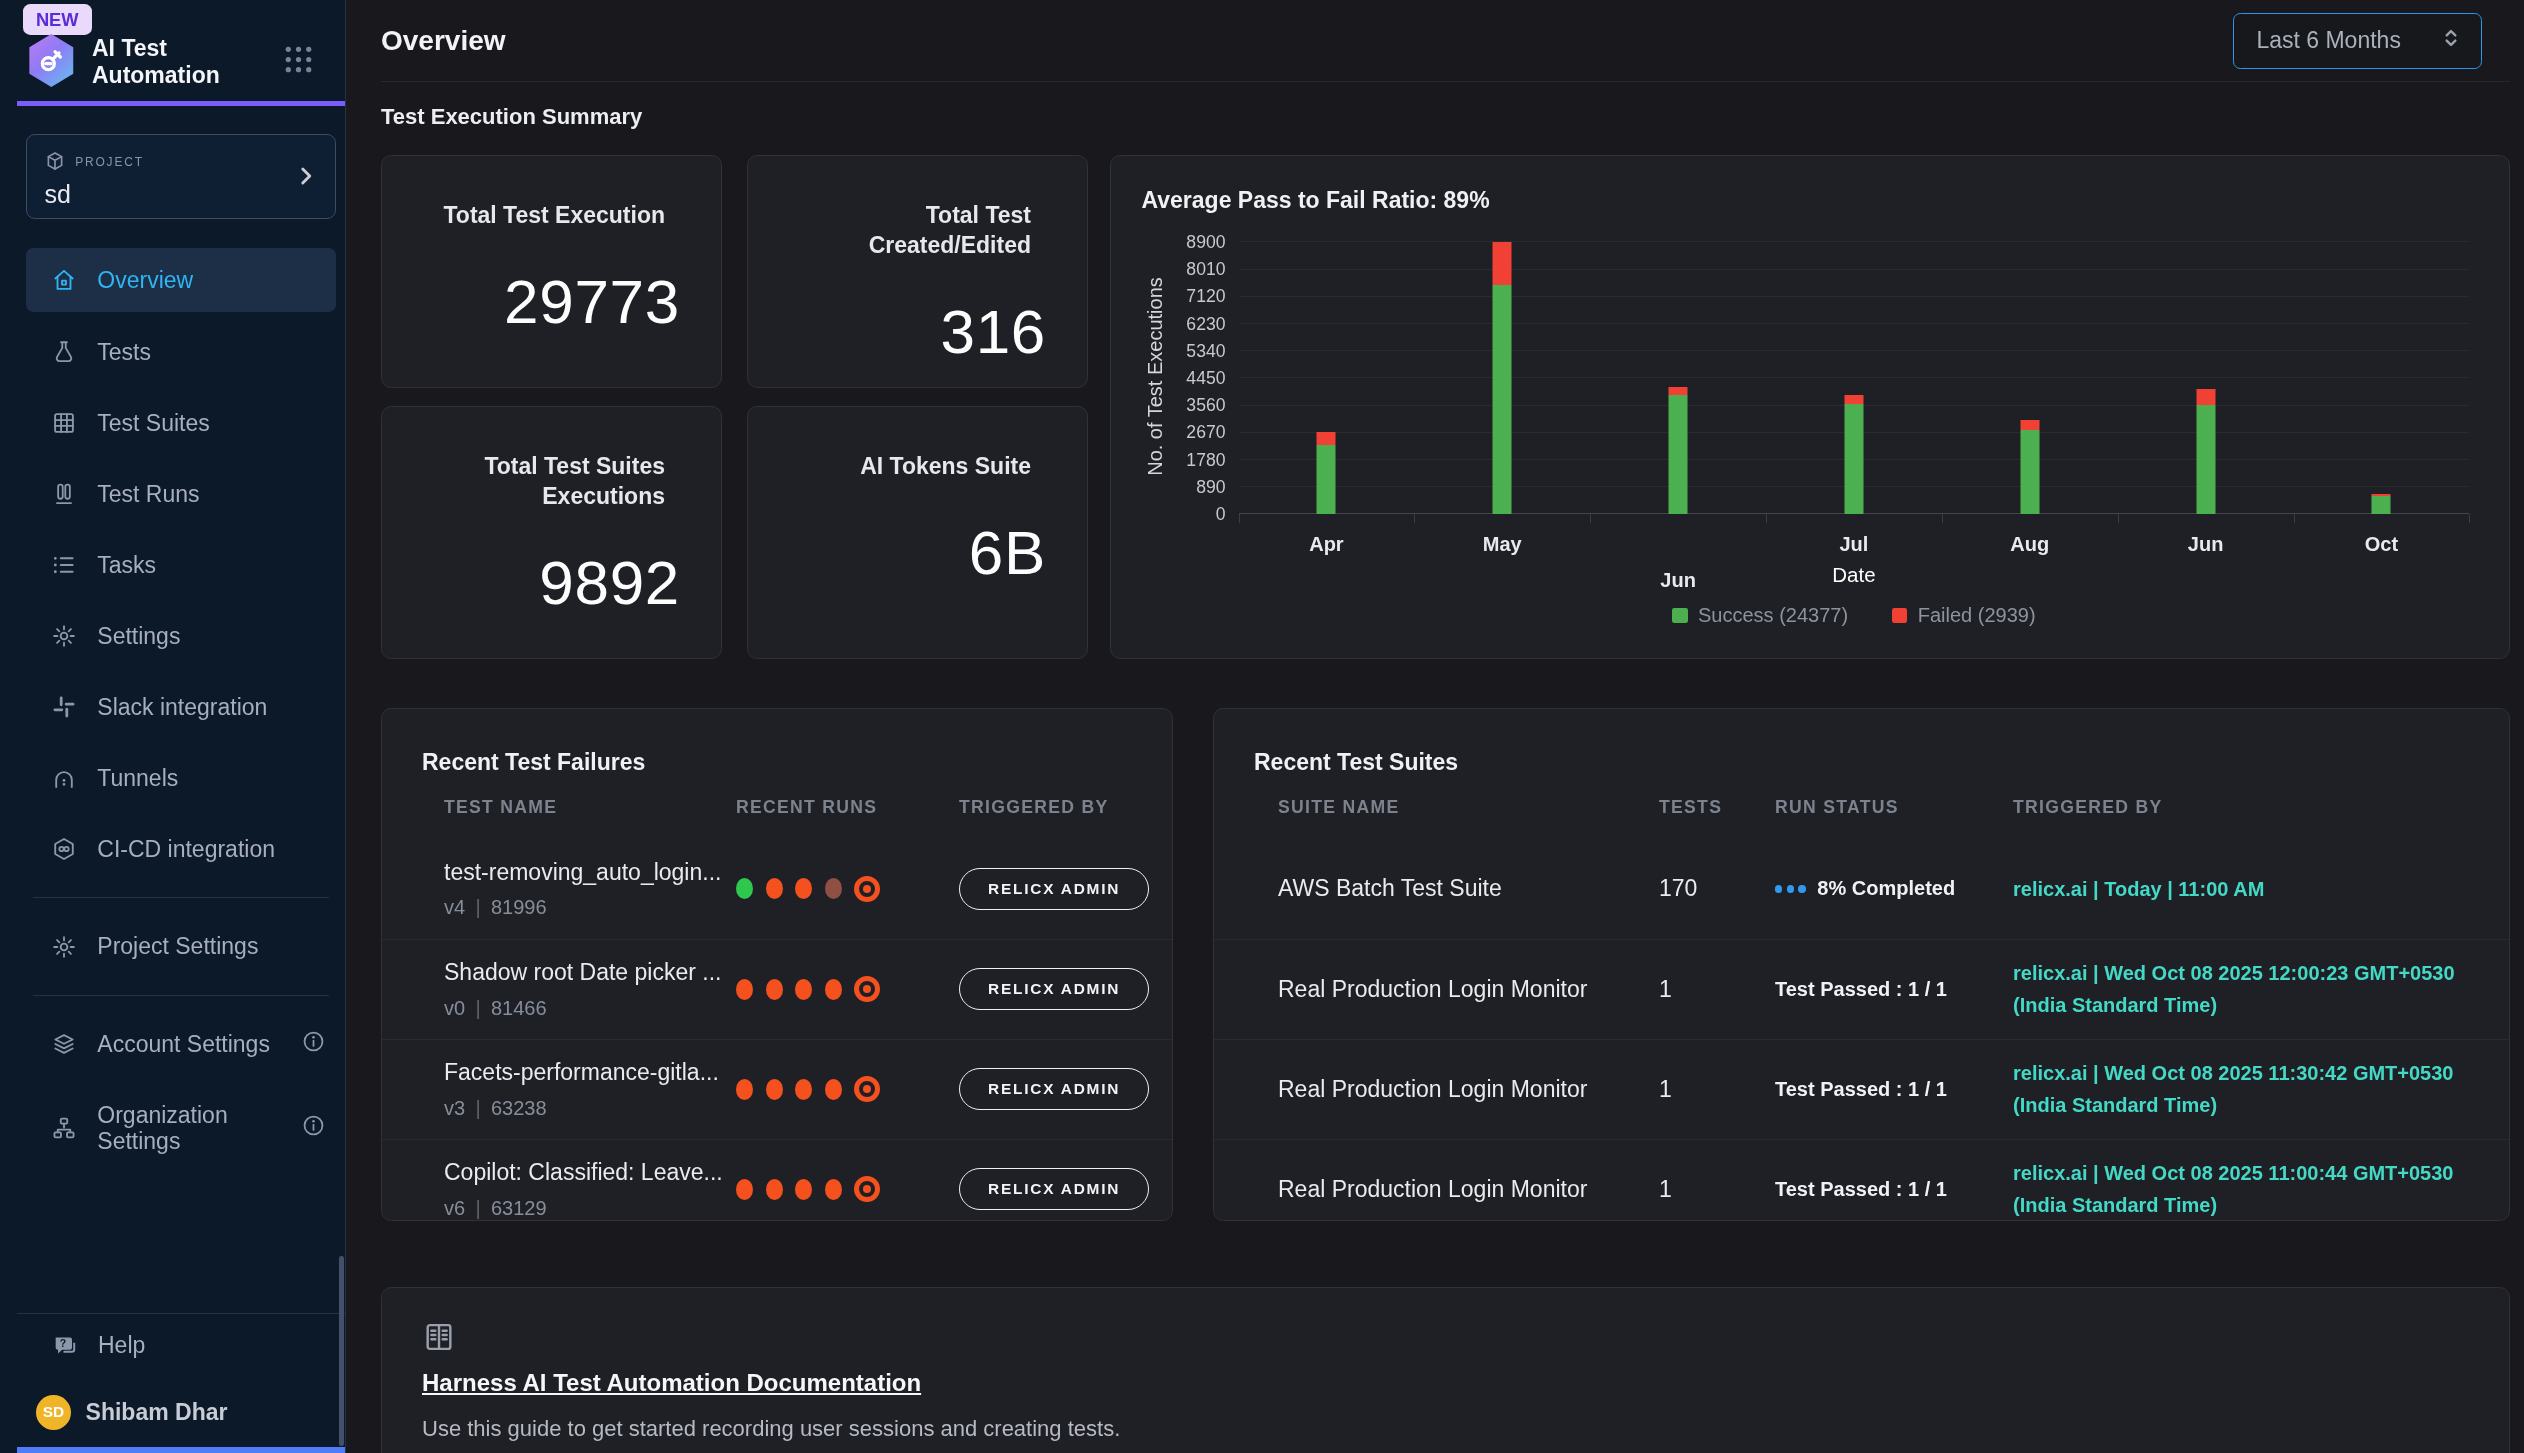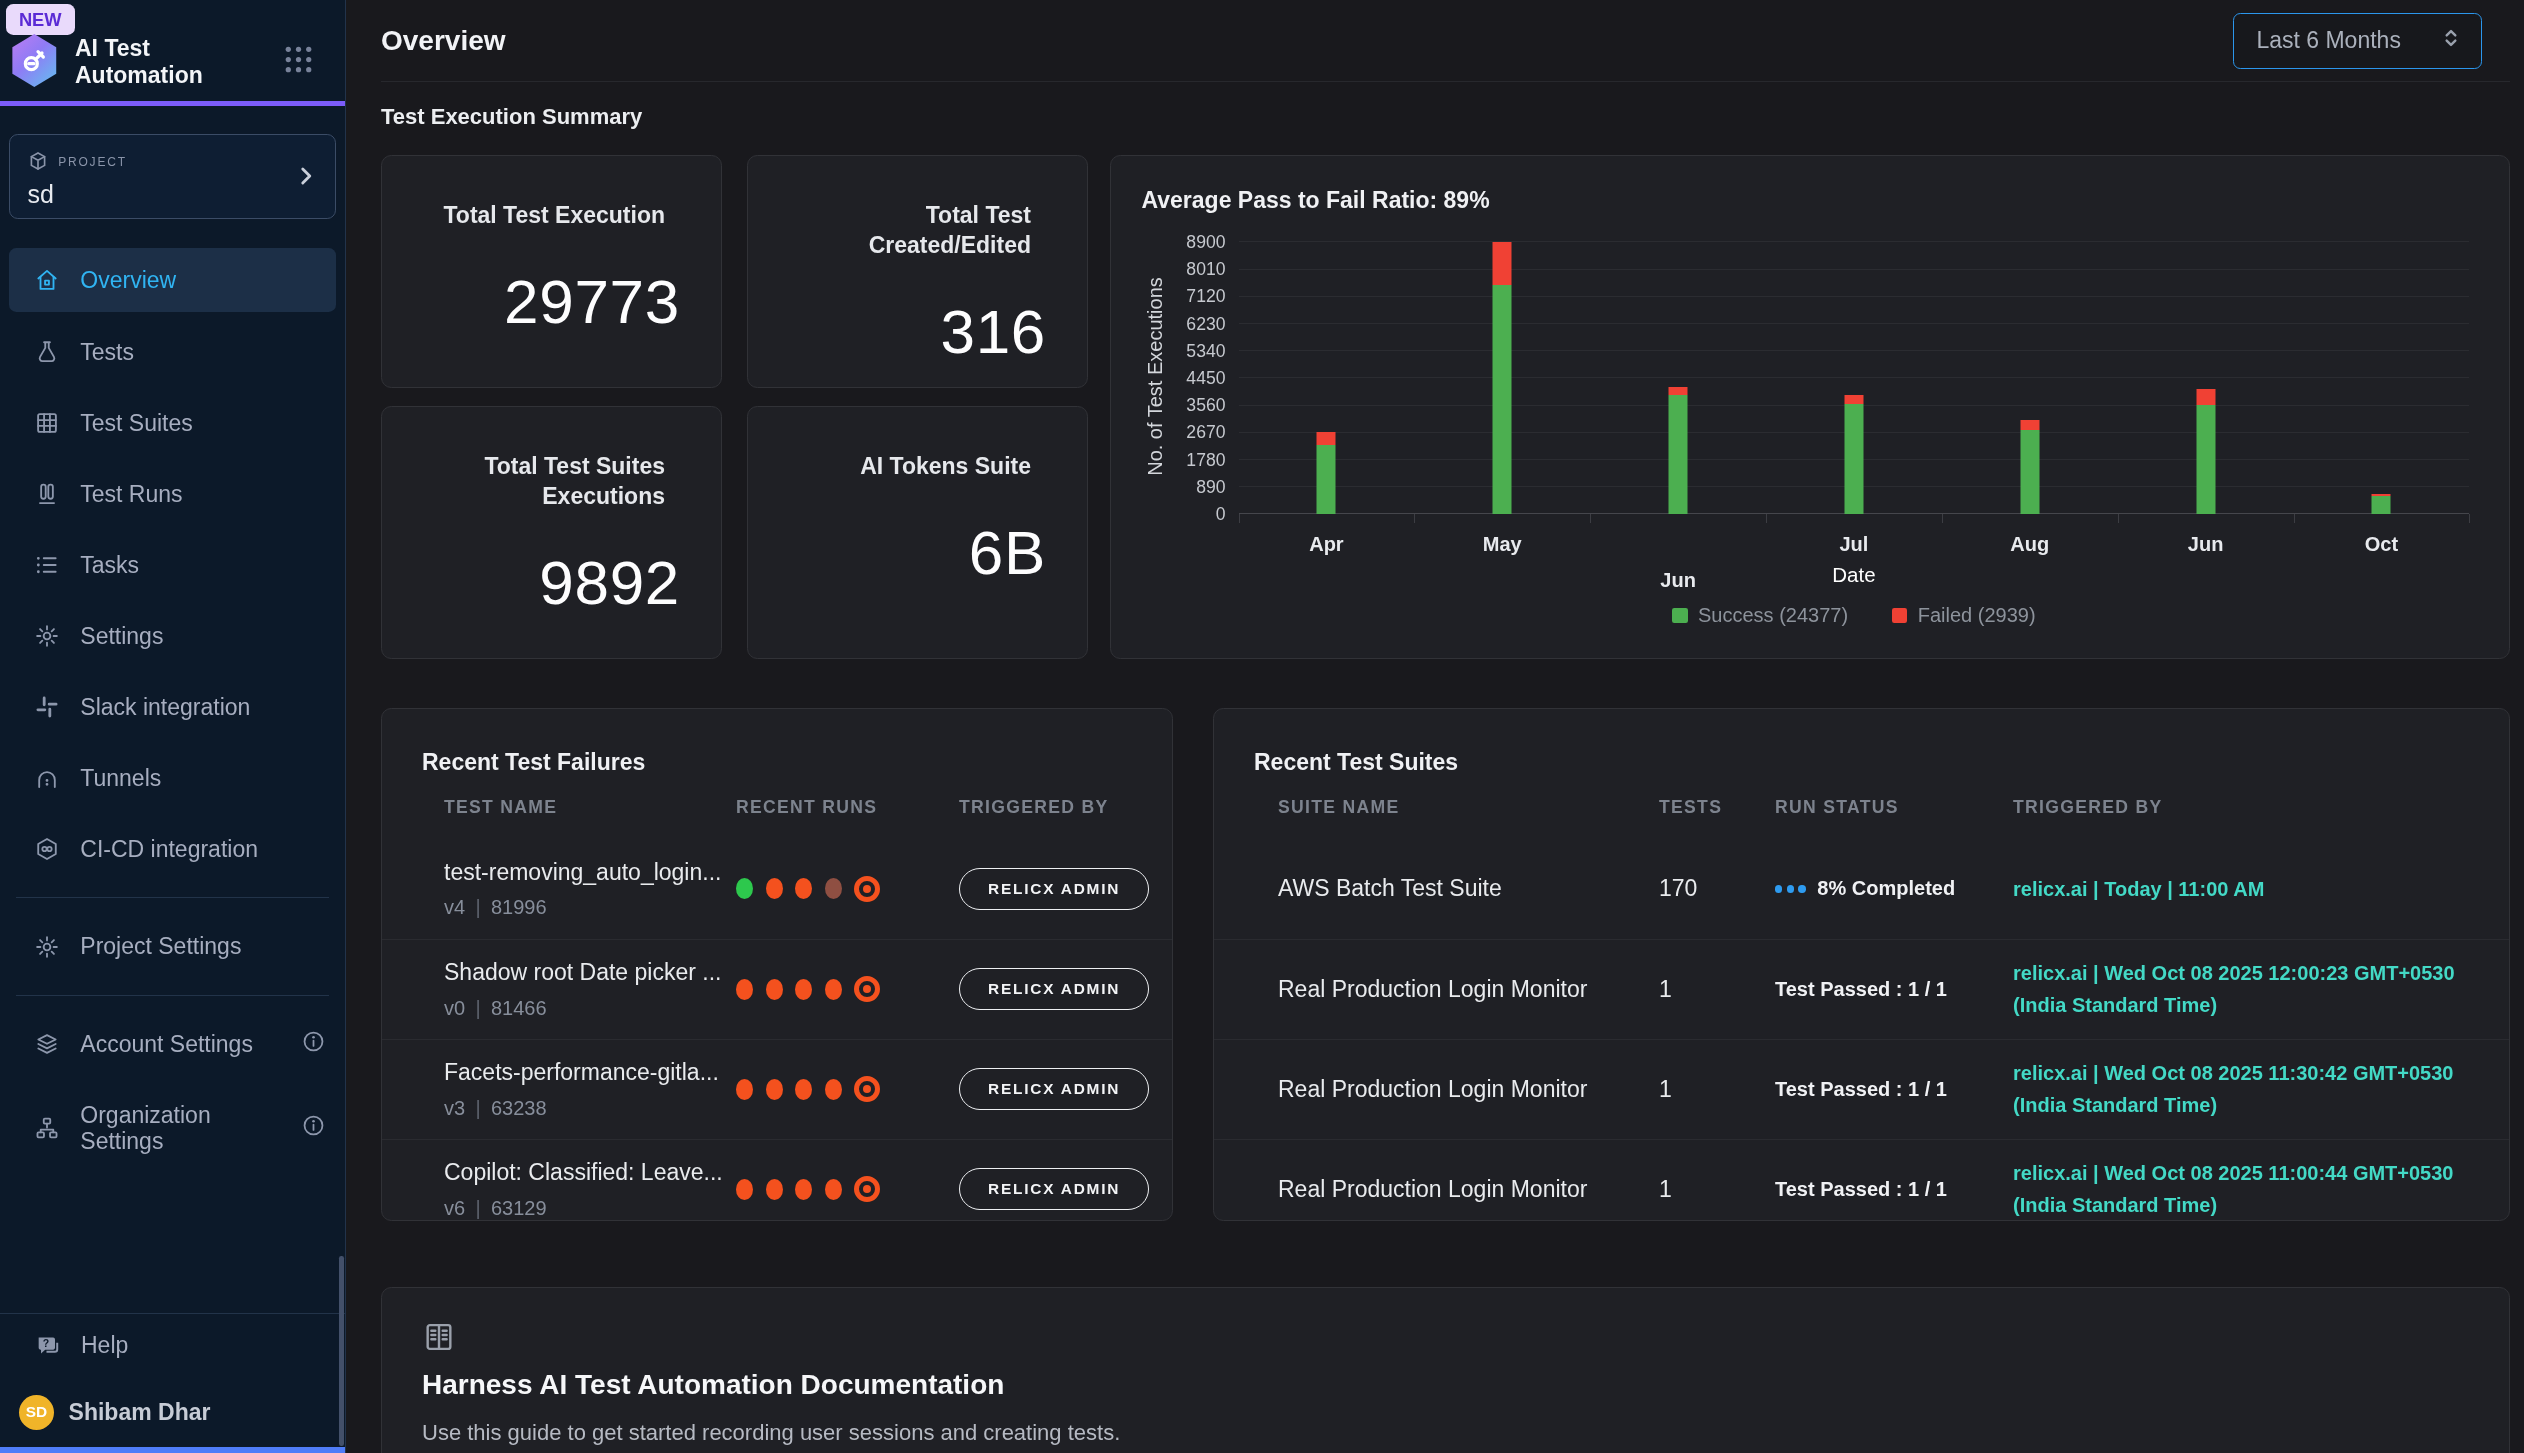--- a/index.html
+++ b/index.html
@@ -2,21 +2,21 @@
 <html style="font-size:11.7px"><head>
 <meta charset="utf-8">
 <style>
   * { margin:0; padding:0; box-sizing:border-box; }
   html,body { width:2525px; height:1453px; overflow:hidden; background:#19191d;
     font-family:"Liberation Sans","DejaVu Sans",sans-serif; }
   body { display:flex; }
 
   
   .sidebar { width:346px; min-width:346px; height:100%; background:#0c1929;
-    border-right:0.7px solid #22334b; display:flex; flex-direction:column; position:relative; }
+    border-right:0.7px solid #22334b; display:flex; flex-direction:column; position:relative;padding-left:17px; }
   .side-head { position:relative; height:106px; }
   .new-badge { position:absolute; top:4.4px; left:5.9px; background:#e9dafb; color:#5b2bd5;
     font-size:18.3px; font-weight:700; padding:4.4px 13px; border-radius:7.3px; }
   .logo { position:absolute; top:34px; left:8.8px; width:51px; height:53px;
     background:linear-gradient(135deg,#c07df2 0%,#8f7bf5 45%,#5fc6ef 100%);
     clip-path:polygon(50% 0%,93% 25%,93% 75%,50% 100%,7% 75%,7% 25%);
     display:flex; align-items:center; justify-content:center; }
   .logo svg { width:32px; height:32px; stroke:#fff; stroke-width:2.4; fill:none;
     stroke-linecap:round; stroke-linejoin:round; }
   .app-title { position:absolute; top:35px; left:75px; color:#f3f5f8; font-size:23px;
@@ -139,21 +139,21 @@
     font-weight:600; }
   .loader { display:flex; gap:4.4px; }
   .loader i { width:7.3px; height:7.3px; border-radius:50%; background:#2e9bf0; }
   .triggered { color:#43d9c6; font-size:20px; font-weight:600; line-height:1.6;
     padding-right:33px; }
 
   .doc-card { margin-top:66px; height:242px; padding:32px 40px; }
   .doc-ic { color:#9aa0ab; }
   .doc-ic svg { width:34px; height:34px; stroke:currentColor; stroke-width:1.7; fill:none;
     stroke-linecap:round; }
-  .doc-title { color:#f6f7f9; font-size:28px; font-weight:700; margin-top:13px; }
+  .doc-title { color:#f6f7f9; font-size:24px; font-weight:700; margin-top:13px;text-decoration:underline; }
   .doc-desc { color:#b6bac3; font-size:22px; margin-top:19px; }
 </style>
 </head>
 <body>
 
 <aside class="sidebar">
   <div class="side-head">
     <span class="new-badge">NEW</span>
     <div class="logo">
       <svg viewBox="0 0 24 24">

